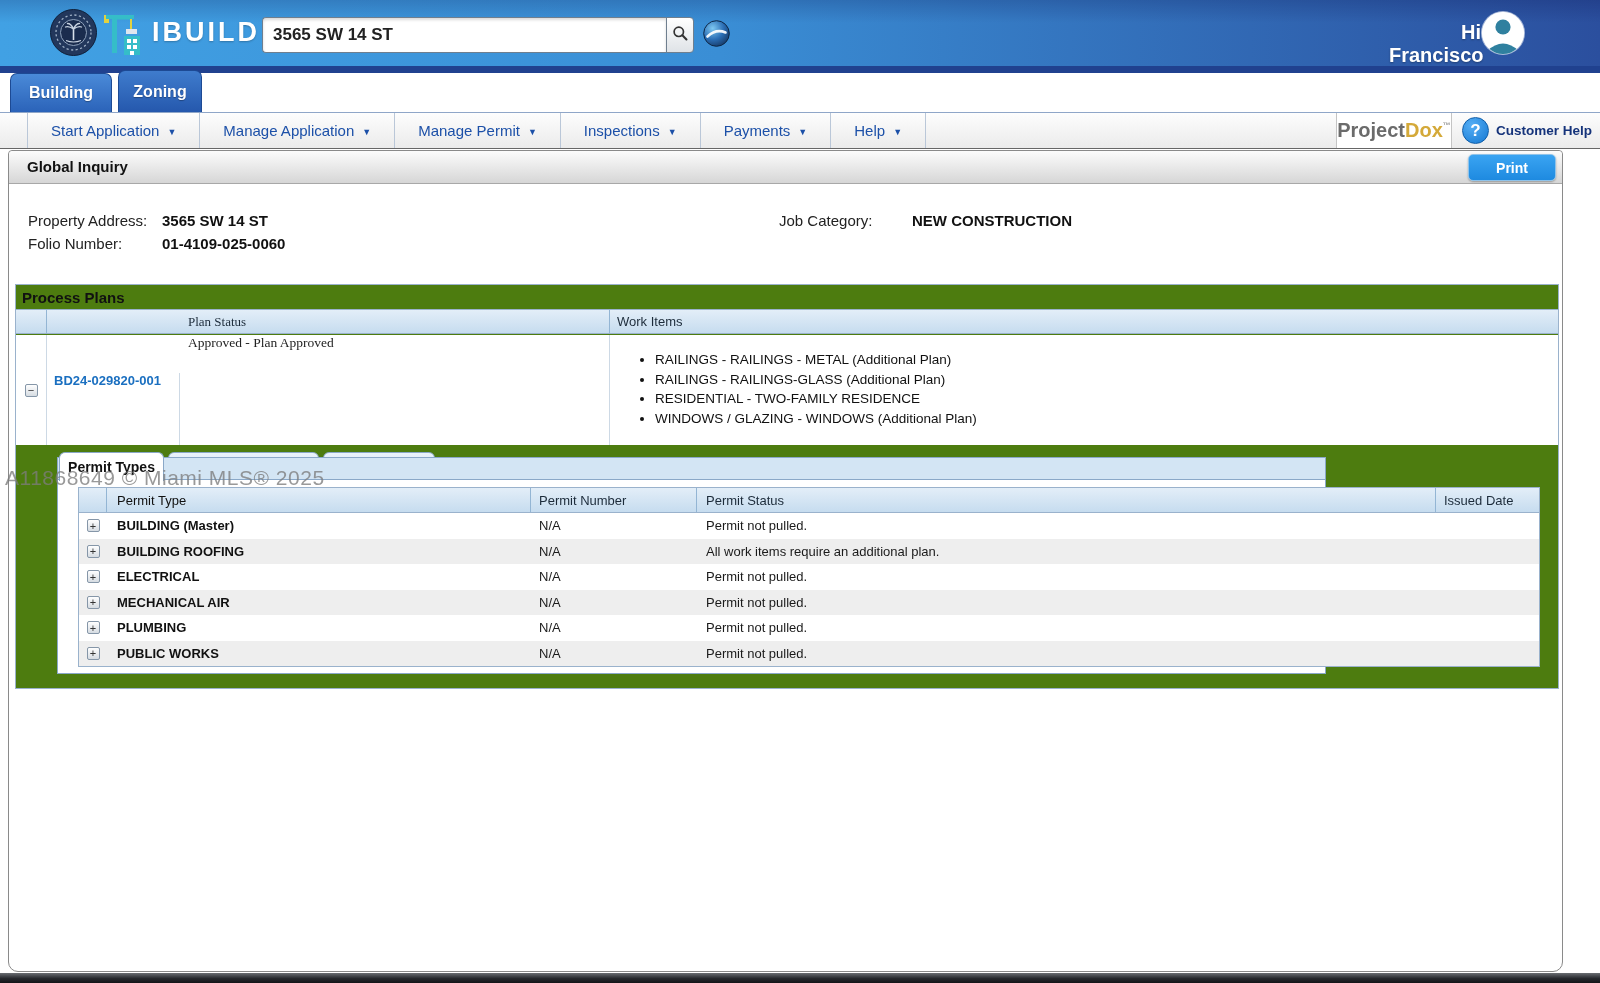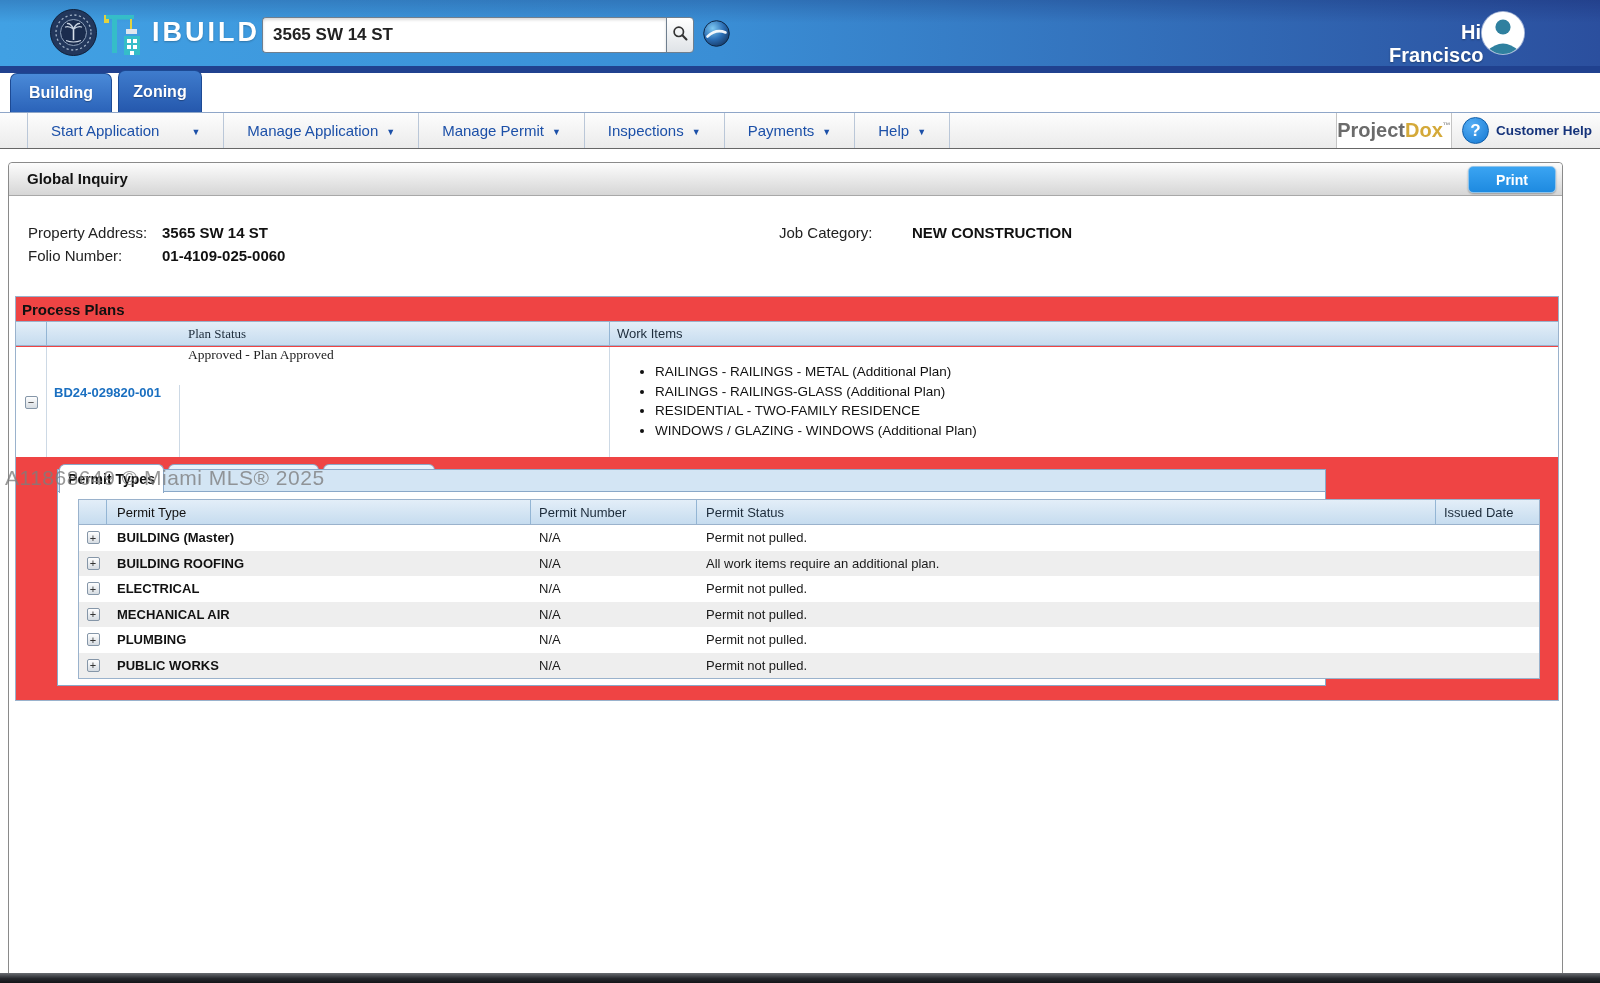--- a/index.html
+++ b/index.html
@@ -32,48 +32,48 @@
      background:linear-gradient(180deg,#4a8ad8,#2b63b9); text-shadow:0 1px 1px rgba(0,0,0,.3); }
   #tab-building { left:10px; top:7px; width:102px; height:39px; }
   #tab-zoning { left:118px; top:4px; width:84px; height:42px; background:linear-gradient(180deg,#3f7ccd,#2558ad); }
 
   
   #menubar { position:absolute; left:0; top:112px; width:1600px; height:37px;
      background:linear-gradient(#fdfdfd,#ebebeb); border-top:1px solid #8fa6c8; border-bottom:1px solid #666;
      display:flex; align-items:stretch; }
   .menu-item { display:flex; align-items:center; padding:0 23px; color:#1c50a8; font-size:15px; cursor:pointer;
      border-right:1px solid #bac7d8; white-space:nowrap; }
-  .menu-item:first-child { border-left:1px solid #bac7d8; margin-left:27px;gap:24px; }
+  .menu-item:first-child { border-left:1px solid #bac7d8; margin-left:27px; }
   .caret { display:inline-block; margin-left:8px; font-size:9px; color:#1c50a8; transform:translateY(1px); }
   .caret::before { content:"▼"; }
   #menu-right { margin-left:auto; display:flex; align-items:stretch; }
   #projectdox { width:116px; border-left:1px solid #c4c4c4; border-right:1px solid #c4c4c4; background:#fff;
      display:flex; align-items:center; justify-content:center; cursor:pointer; font-size:20px; font-weight:700; }
   #projectdox .gray { color:#6b6b6b; } #projectdox .gold { color:#d4a939; }
   #projectdox .tm { font-size:8px; color:#999; align-self:flex-start; margin-top:8px; }
   #customer-help { display:flex; align-items:center; padding:0 8px 0 10px; cursor:pointer; }
   #help-circle { width:27px; height:27px; border-radius:50%; background:radial-gradient(circle at 35% 30%, #55aef5, #1478d2);
      border:1px solid #0f5da8; color:#fff; font-weight:700; font-size:17px; display:flex; align-items:center; justify-content:center; }
   #customer-help .lbl { margin-left:7px; color:#15337a; font-size:13.5px; font-weight:700; white-space:nowrap; }
 
   
-  #main-panel { position:absolute; left:8px; top:162px; width:1555px; height:822px; background:#fff;
+  #main-panel { position:absolute; left:8px; top:150px; width:1555px; height:822px; background:#fff;
      border:1px solid #8a8a8a; border-radius:4px 4px 10px 10px; }
   #gi-bar { position:absolute; left:0; top:0; width:100%; height:33px; border-radius:4px 4px 0 0;
      background:linear-gradient(#fcfcfc,#d6d6d6); border-bottom:1px solid #a8a8a8; }
   #gi-title { position:absolute; left:18px; top:7px; font-size:15px; font-weight:700; color:#111; }
   #print-btn { position:absolute; right:6px; top:3px; width:88px; height:27px; border-radius:5px;
      background:linear-gradient(#3aa4f2,#1e8ae0); border:1px solid #8fc3ea; color:#fff; font-weight:700; font-size:14px;
      font-family:"Liberation Sans",sans-serif; cursor:pointer; box-shadow:0 1px 2px rgba(0,0,0,.3); }
 
   .prop-label { position:absolute; font-size:15px; color:#222; }
   .prop-value { position:absolute; font-size:15px; color:#111; font-weight:700; }
 
   
-  #pp-section { position:absolute; left:6px; top:133px; width:1544px; height:405px; border:1px solid #9ab2cc; background:#ef4444; }
+  #pp-section { position:absolute; left:6px; top:133px; width:1544px; height:405px; border:1px solid #9ab2cc; background:#4d7c0f; }
   #pp-title { position:absolute; left:6px; top:0; height:24px; display:flex; align-items:center; font-size:15px; font-weight:700; color:#111; }
   #pp-header { position:absolute; left:0; top:24px; width:100%; height:25px; display:flex;
      background:linear-gradient(#e3eef8,#c6dcef); border-top:1px solid #9ab2cc; border-bottom:1px solid #9ab2cc;
      font-size:13px; color:#1c2b3a; }
   #pp-header > div { display:flex; align-items:center; border-right:1px solid #93b5d4; }
   #pp-body { position:absolute; left:0; top:50px; width:100%; height:110px; display:flex; background:#fff; font-size:13px; }
   #pp-body > div { border-right:1px solid #cdd9e5; }
   .ppc-exp { width:31px; } .ppc-num { width:133px; padding-left:7px;margin-top:38px; } .ppc-status { width:430px; padding-left:8px;font-family:Liberation Serif, serif; } .ppc-work { flex:1; border-right:none !important; padding-left:7px; }
   #pp-body .ppc-exp { display:flex; justify-content:center; align-items:center; }
   #process-link { color:#1a6fc0; font-weight:700; font-size:13px; text-decoration:none; cursor:pointer; position:relative; top:0; }

